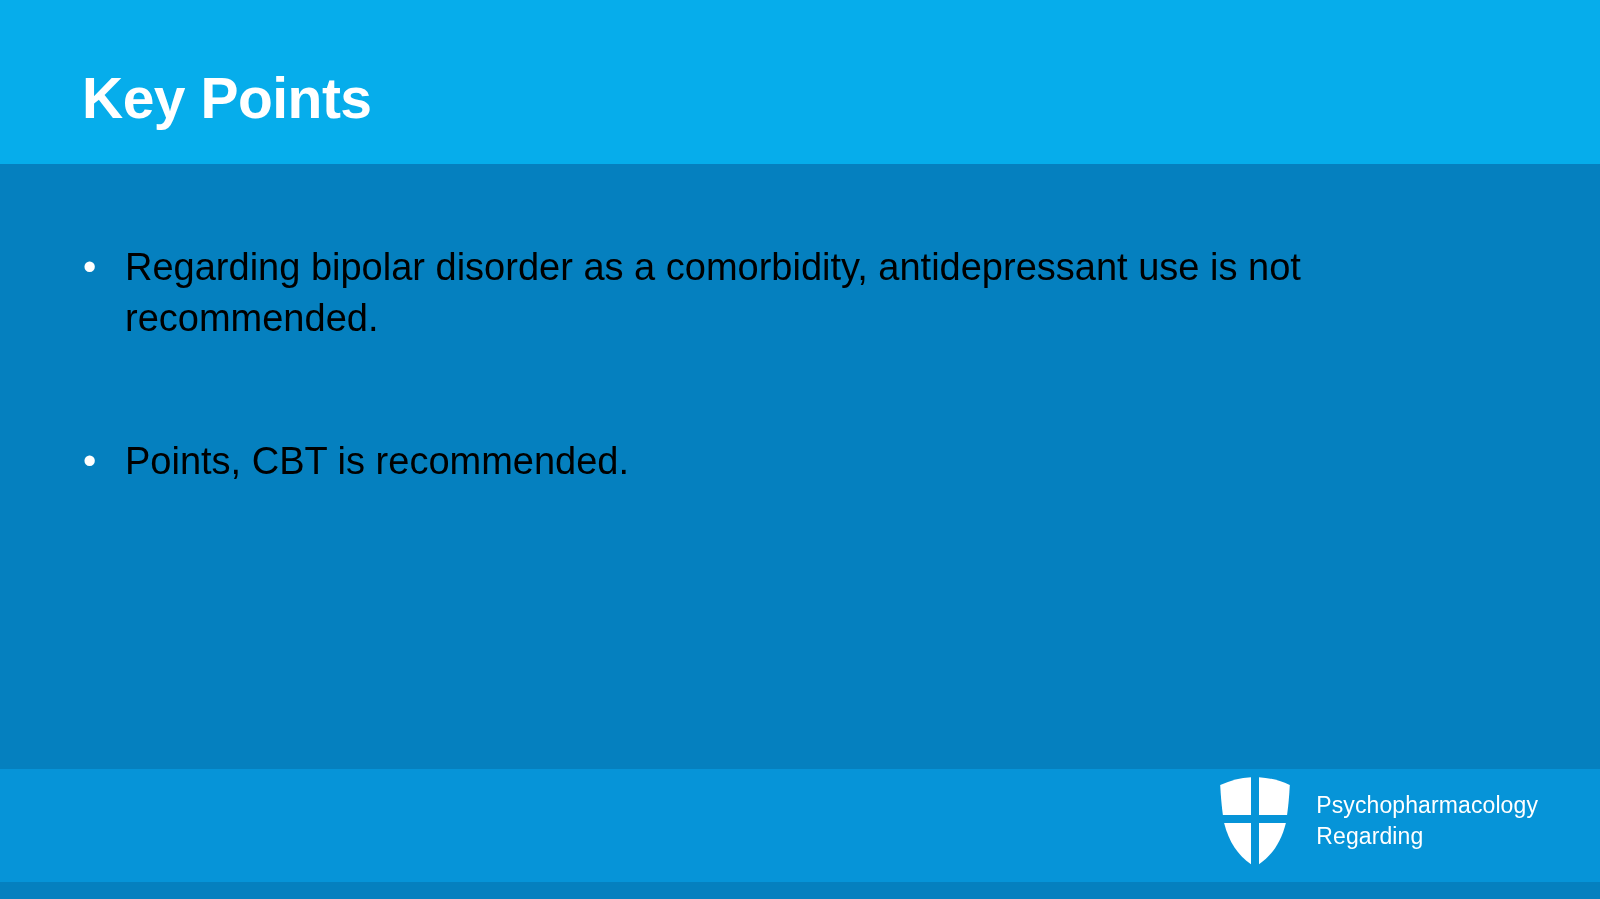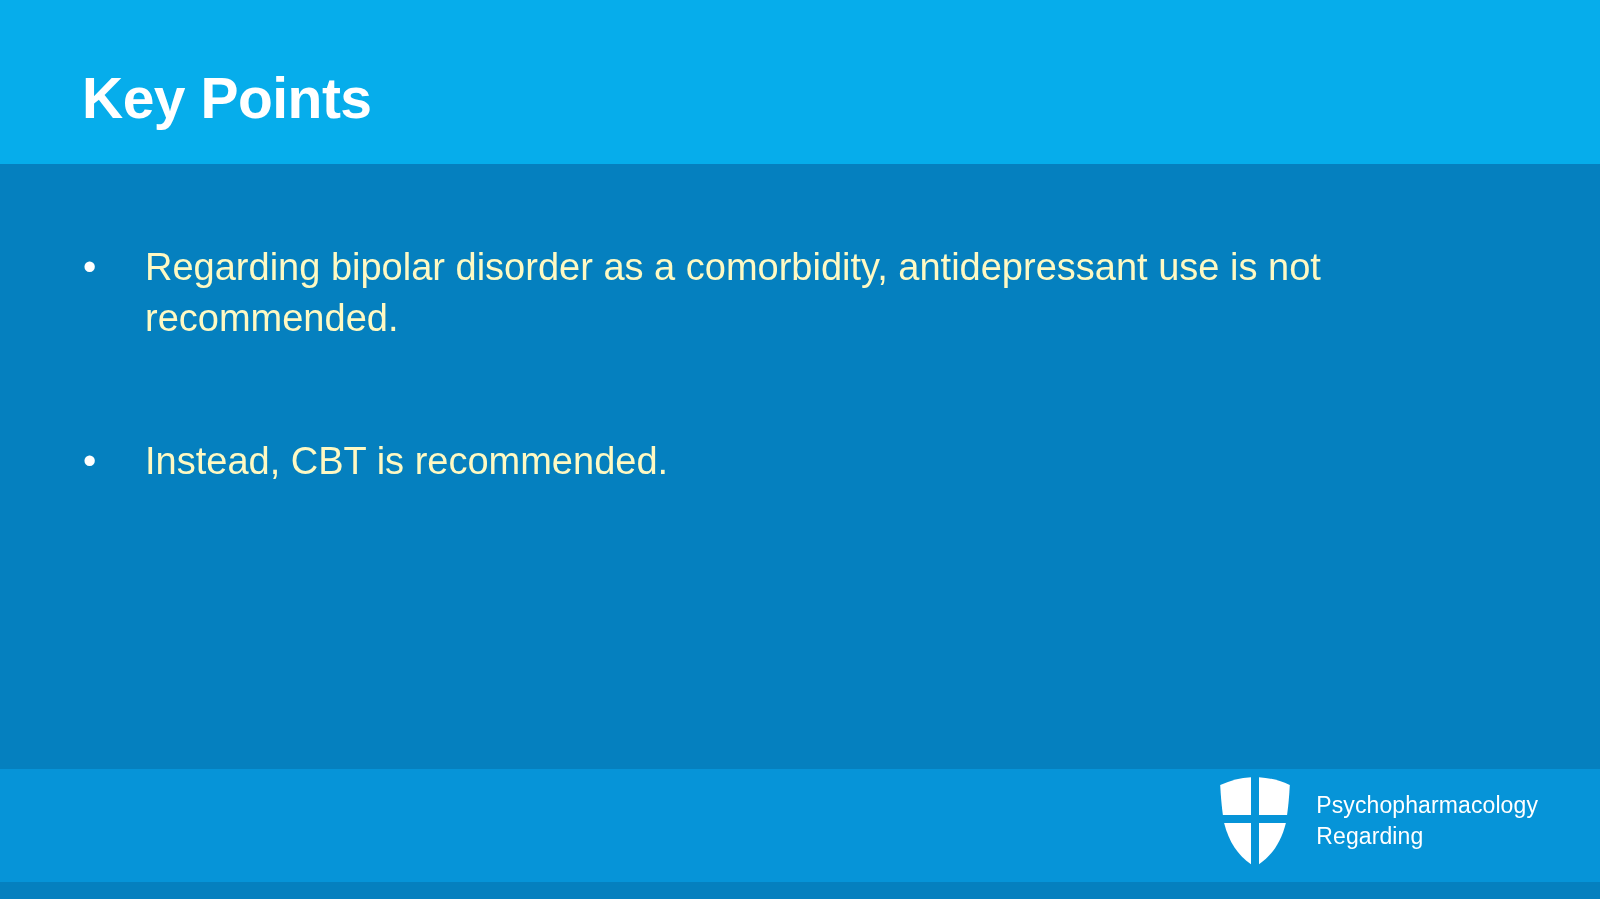--- a/index.html
+++ b/index.html
@@ -75,22 +75,21 @@
     font-size: 38px;
     line-height: 51px;
     color: #ffffff;
     text-align: left;
     padding-left: 5px;
   }
 
   .bullet-text {
     flex: 1 1 auto;
     max-width: 1222px;
-    color: #fef9c3;
-    margin-left: 20px;
+    color: #000000;
   }
 
   .bullet-gap {
     height: 92px;
   }
 
   
   .footer-band {
     position: absolute;
     left: 0;
@@ -139,21 +138,21 @@
 
       <div class="bullet-row">
         <span class="bullet-marker">•</span>
         <span class="bullet-text">Regarding bipolar disorder as a comorbidity, antidepressant use is not recommended.</span>
       </div>
 
       <div class="bullet-gap"></div>
 
       <div class="bullet-row">
         <span class="bullet-marker">•</span>
-        <span class="bullet-text">Instead, CBT is recommended.</span>
+        <span class="bullet-text">Points, CBT is recommended.</span>
       </div>
 
     </div>
   </div>
 
   <div class="footer-band">
     <div class="brand">
 
       <svg class="brand-logo" viewBox="0 0 78 88" aria-hidden="true">
 

